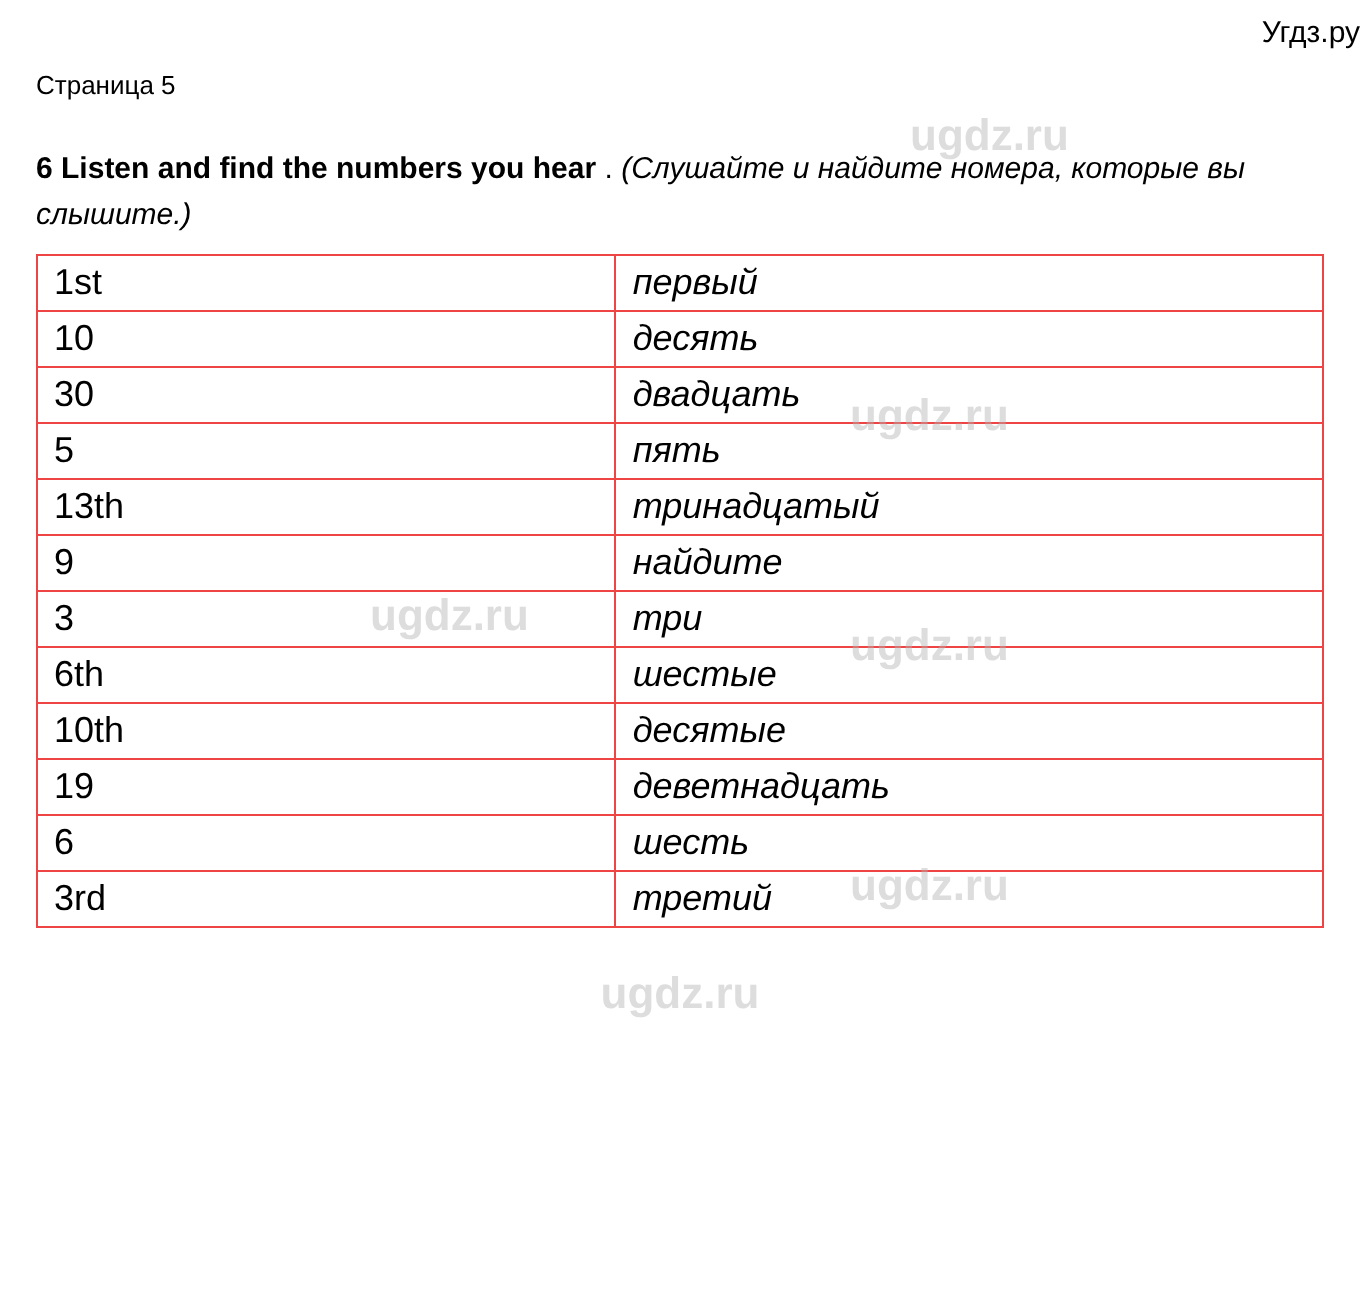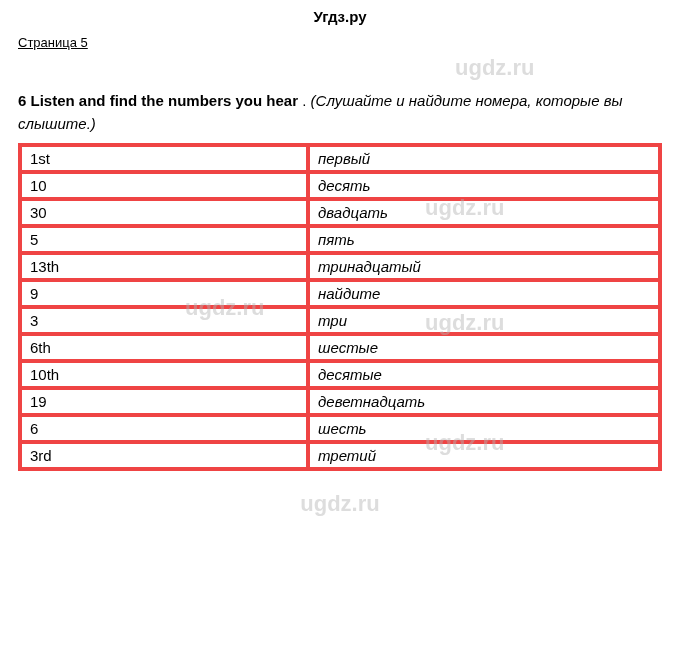--- a/index.html
+++ b/index.html
@@ -19,32 +19,31 @@
       font-size: 22px;
       font-weight: bold;
       color: rgba(180, 180, 180, 0.45);
       pointer-events: none;
       user-select: none;
       font-family: Arial, sans-serif;
     }
 
     
     .header {
-      text-align: center;
+      text-align: right;
       padding: 8px 0 4px 0;
       font-size: 15px;
-      font-weight: bold;
+      font-weight: normal;
     }
 
     
     .page-ref {
       display: inline-block;
-      margin: 6px 0 20px 18px;
+      margin: 6px 0 4px 18px;
       font-size: 13px;
-      text-decoration: underline;
     }
 
     
     .exercise-title {
       margin: 20px 18px 2px 18px;
       font-size: 15px;
       line-height: 1.5;
     }
     .exercise-title .bold-part {
       font-weight: bold;
@@ -53,23 +52,23 @@
       font-style: italic;
     }
 
     
     .number-table {
       margin: 8px 18px 10px 18px;
       border-collapse: collapse;
       width: calc(100% - 36px);
     }
     .number-table td {
-      border: 4px solid #ef4444;
+      border: 1px solid #ef4444;
       padding: 3px 8px;
-      font-size: 15px;
+      font-size: 18px;
       min-width: 80px;
     }
     .number-table td:first-child {
       width: 45%;
       font-style: normal;
     }
     .number-table td:last-child {
       font-style: italic;
     }
   </style>

